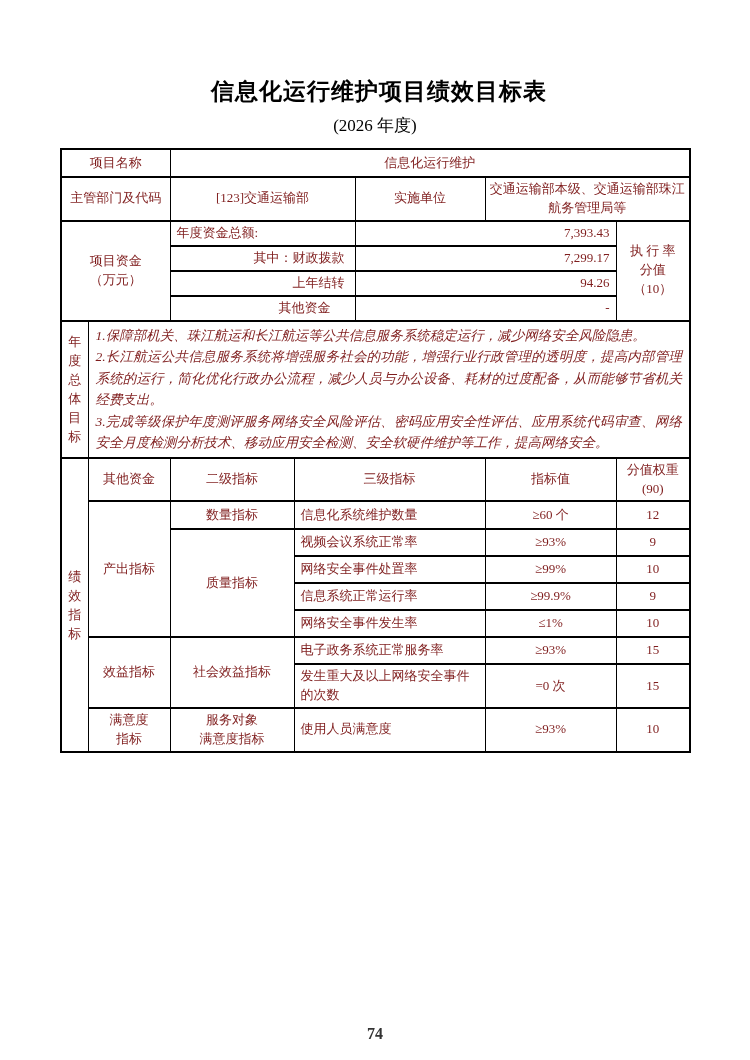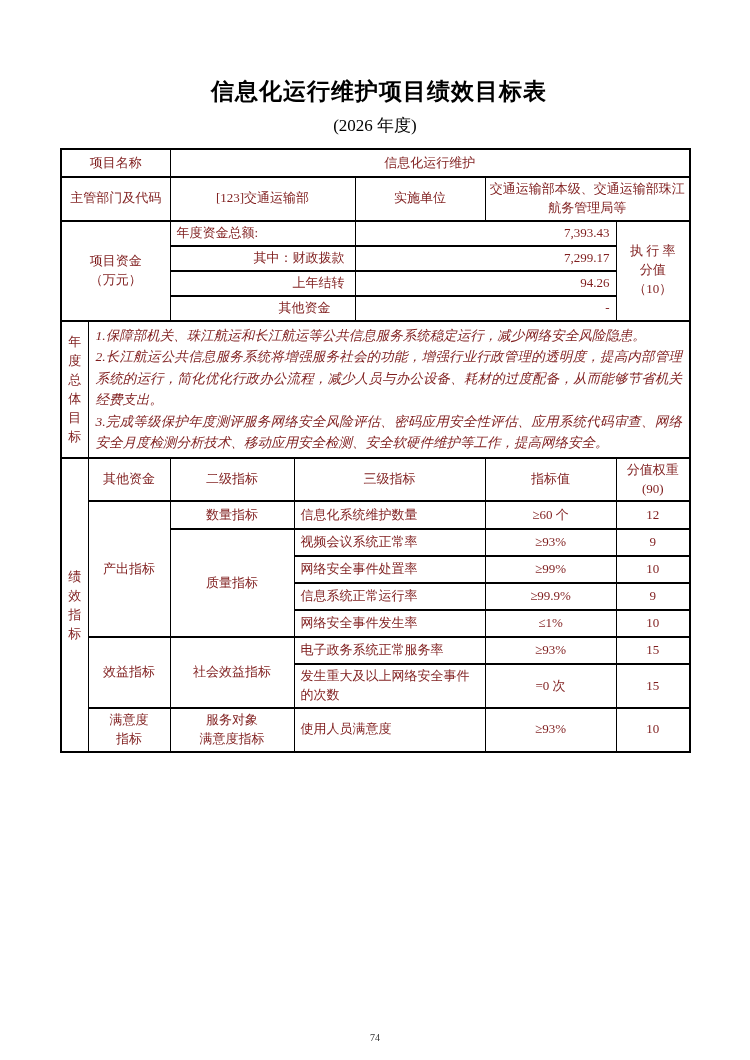--- a/index.html
+++ b/index.html
@@ -74,22 +74,23 @@
   tr.h110 { height: 110px; margin-left: 20px; }
   tr.h33 { height: 33px; }
   tr.h27 { height: 27px; }
   tr.h37 { height: 37px; }
   tr.h38 { height: 38px; }
   .page-number {
     position: absolute;
     bottom: 17px;
     left: 0; right: 0;
     text-align: center;
-    font-size: 10px;
+    font-size: 16px;
     color: #333;
+    font-weight: bold;
   }
 </style>
 </head>
 <body>
 
 <div class="page-title">信息化运行维护项目绩效目标表</div>
 <div class="page-subtitle">(2026 年度)</div>
 
 <table class="main">
   <colgroup>

